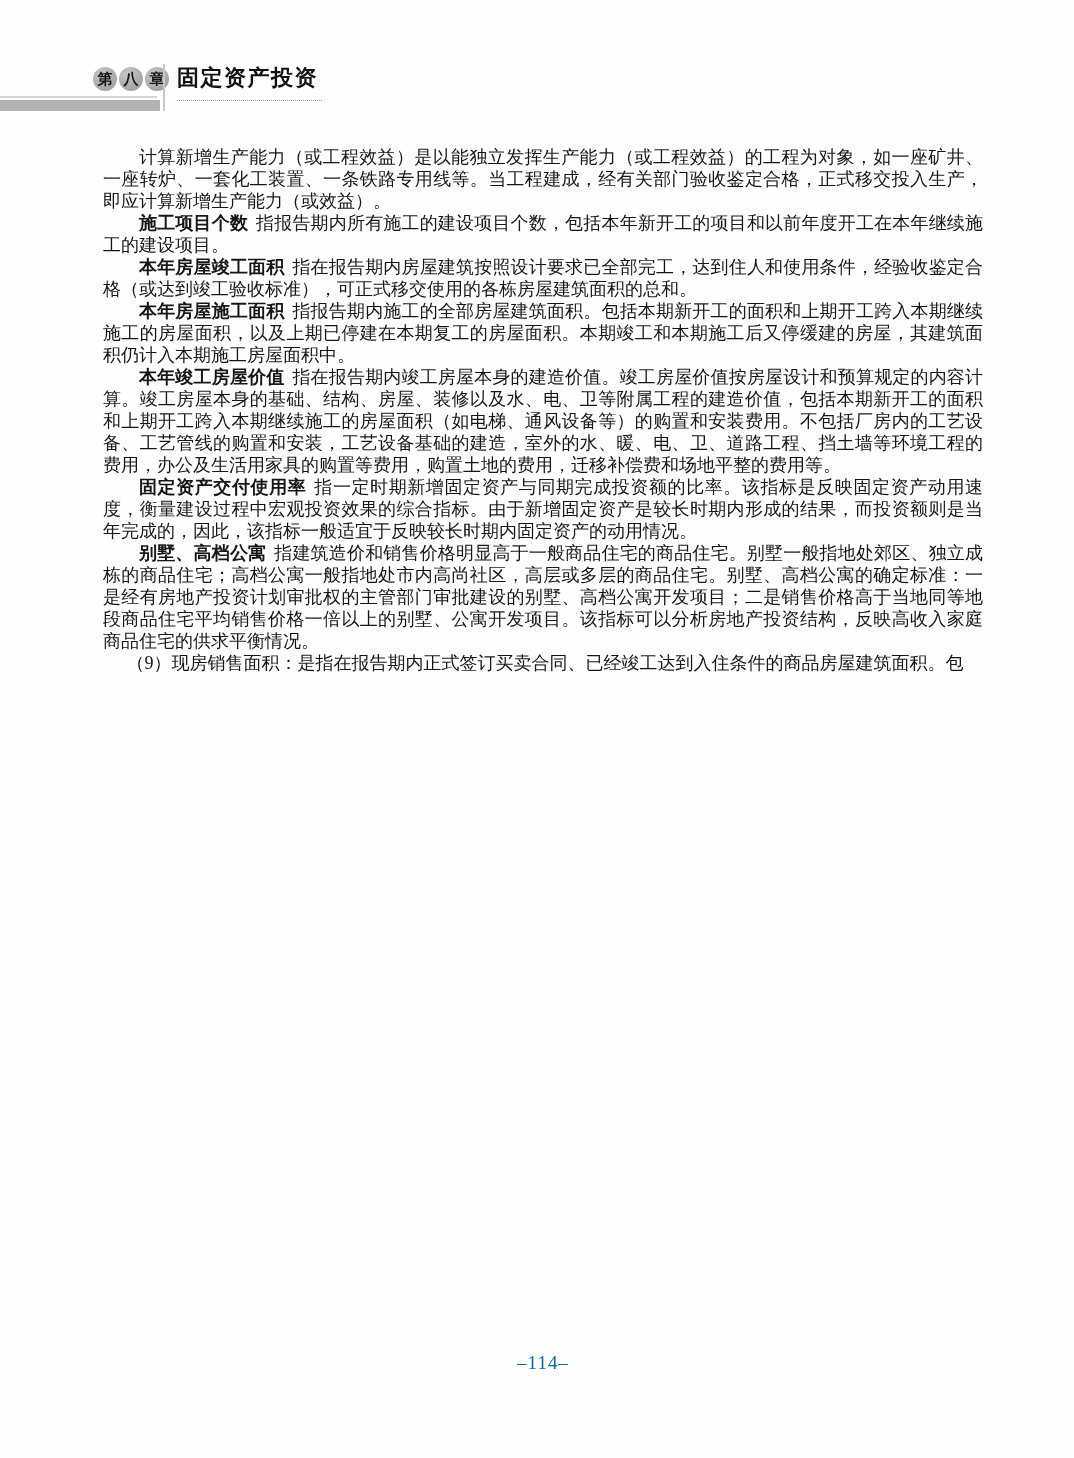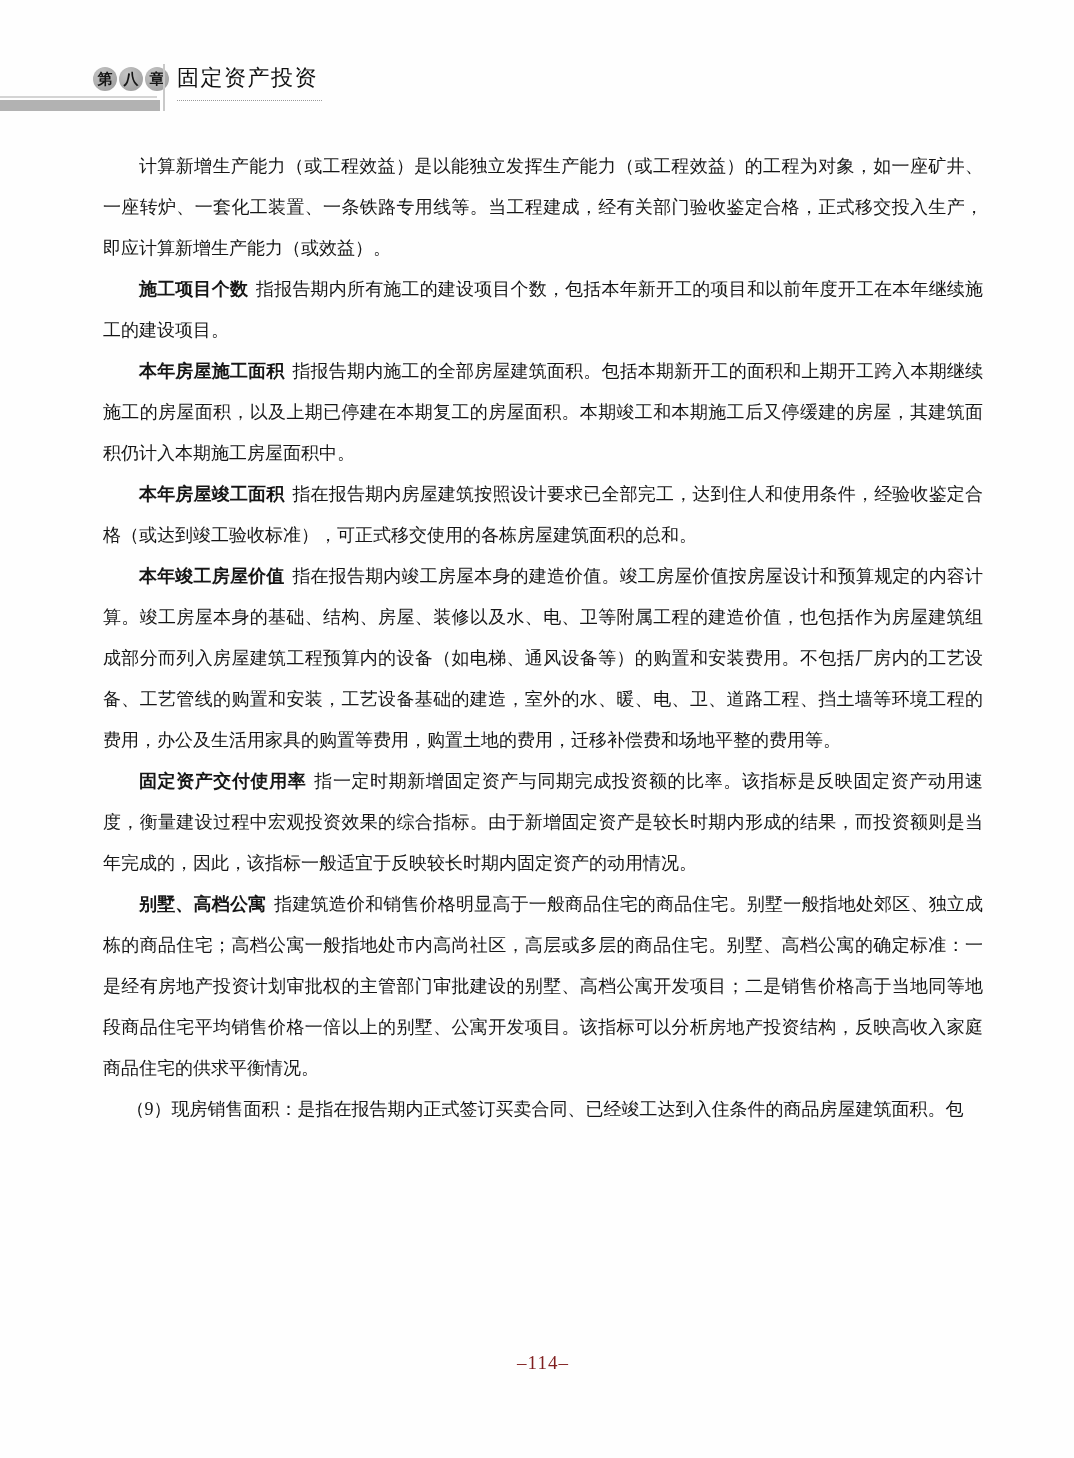--- a/index.html
+++ b/index.html
@@ -23,79 +23,79 @@
     display:flex;align-items:center;justify-content:center;
     font-size:15px;font-weight:bold;color:#151515;
     font-family:"Liberation Serif", serif;
   }
   .header-divider{
     position:absolute;left:163px;top:64px;
     width:2px;height:47px;background:#c9c9c9;
   }
   .chapter-title{
     position:absolute;left:177px;top:63px;margin:0;
-    font-size:22px;font-weight:normal;letter-spacing:1.5px;
+    font-size:22px;font-weight:bold;letter-spacing:1.5px;
     color:#111;
     font-family:"Liberation Sans", sans-serif;
     padding:0 4px 7px 0;
     border-bottom:1px dotted #9a9a9a;
     text-align:right;
   }
   .header-line{
     position:absolute;left:0;top:96px;
     width:157px;height:2px;background:#d4d4d4;
   }
   .header-bar{
     position:absolute;left:0;top:100px;
     width:160px;height:11px;background:#b2b2b2;
   }
 
   
   .body-text{
     position:absolute;left:103px;top:146px;width:880px;
-    font-size:18px;line-height:41px;
+    font-size:18px;line-height:22px;
     text-align:justify;
     color:#161616;
   }
   .body-text p{margin:0;padding:0;text-indent:2em;}
   .body-text p.item{text-indent:1.3em;}
   .term{
     font-weight:bold;
     font-family:"Liberation Sans", sans-serif;
     margin-right:8px;
     margin-top:44px;
   }
 
   
   .page-number{
     position:absolute;left:103px;top:1352px;width:880px;
-    text-align:center;font-size:19px;letter-spacing:1px;color:#7f1d1d;
+    text-align:center;font-size:19px;letter-spacing:1px;color:#0369a1;
   }
 </style>
 </head>
 <body>
 
 <div class="page">
 
   <div class="chapter-badge">
     <span class="badge-circle">第</span>
     <span class="badge-circle">八</span>
     <span class="badge-circle">章</span>
   </div>
   <div class="header-divider"></div>
   <h1 class="chapter-title">固定资产投资</h1>
   <div class="header-line"></div>
   <div class="header-bar"></div>
 
   <main class="body-text">
     <p><span>计算新增生产能力（或工程效益）是以能独立发挥生产能力（或工程效益）的工程为对象，如一座矿井、一座转炉、一套化工装置、一条铁路专用线等。当工程建成，经有关部门验收鉴定合格，正式移交投入生产，即应计算新增生产能力（或效益）。</span></p>
     <p><b class="term">施工项目个数</b><span>指报告期内所有施工的建设项目个数，包括本年新开工的项目和以前年度开工在本年继续施工的建设项目。</span></p>
+    <p><b class="term">本年房屋竣工面积</b><span>指在报告期内房屋建筑按照设计要求已全部完工，达到住人和使用条件，经验收鉴定合格（或达到竣工验收标准），可正式移交使用的各栋房屋建筑面积的总和。</span></p>
     <p><b class="term">本年房屋施工面积</b><span>指报告期内施工的全部房屋建筑面积。包括本期新开工的面积和上期开工跨入本期继续施工的房屋面积，以及上期已停建在本期复工的房屋面积。本期竣工和本期施工后又停缓建的房屋，其建筑面积仍计入本期施工房屋面积中。</span></p>
-    <p><b class="term">本年房屋竣工面积</b><span>指在报告期内房屋建筑按照设计要求已全部完工，达到住人和使用条件，经验收鉴定合格（或达到竣工验收标准），可正式移交使用的各栋房屋建筑面积的总和。</span></p>
-    <p><b class="term">本年竣工房屋价值</b><span>指在报告期内竣工房屋本身的建造价值。竣工房屋价值按房屋设计和预算规定的内容计算。竣工房屋本身的基础、结构、房屋、装修以及水、电、卫等附属工程的建造价值，也包括作为房屋建筑组成部分而列入房屋建筑工程预算内的设备（如电梯、通风设备等）的购置和安装费用。不包括厂房内的工艺设备、工艺管线的购置和安装，工艺设备基础的建造，室外的水、暖、电、卫、道路工程、挡土墙等环境工程的费用，办公及生活用家具的购置等费用，购置土地的费用，迁移补偿费和场地平整的费用等。</span></p>
+    <p><b class="term">本年竣工房屋价值</b><span>指在报告期内竣工房屋本身的建造价值。竣工房屋价值按房屋设计和预算规定的内容计算。竣工房屋本身的基础、结构、房屋、装修以及水、电、卫等附属工程的建造价值，包括本期新开工的面积和上期开工跨入本期继续施工的房屋面积（如电梯、通风设备等）的购置和安装费用。不包括厂房内的工艺设备、工艺管线的购置和安装，工艺设备基础的建造，室外的水、暖、电、卫、道路工程、挡土墙等环境工程的费用，办公及生活用家具的购置等费用，购置土地的费用，迁移补偿费和场地平整的费用等。</span></p>
     <p><b class="term">固定资产交付使用率</b><span>指一定时期新增固定资产与同期完成投资额的比率。该指标是反映固定资产动用速度，衡量建设过程中宏观投资效果的综合指标。由于新增固定资产是较长时期内形成的结果，而投资额则是当年完成的，因此，该指标一般适宜于反映较长时期内固定资产的动用情况。</span></p>
     <p><b class="term">别墅、高档公寓</b><span>指建筑造价和销售价格明显高于一般商品住宅的商品住宅。别墅一般指地处郊区、独立成栋的商品住宅；高档公寓一般指地处市内高尚社区，高层或多层的商品住宅。别墅、高档公寓的确定标准：一是经有房地产投资计划审批权的主管部门审批建设的别墅、高档公寓开发项目；二是销售价格高于当地同等地段商品住宅平均销售价格一倍以上的别墅、公寓开发项目。该指标可以分析房地产投资结构，反映高收入家庭商品住宅的供求平衡情况。</span></p>
     <p class="item"><span>（9）现房销售面积：是指在报告期内正式签订买卖合同、已经竣工达到入住条件的商品房屋建筑面积。包</span></p>
   </main>
 
   <div class="page-number">–114–</div>
 
 </div>
 
 </body></html>

